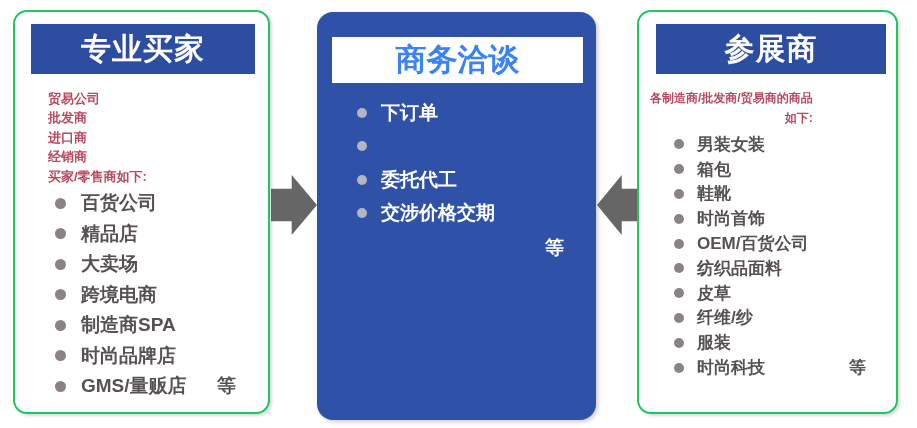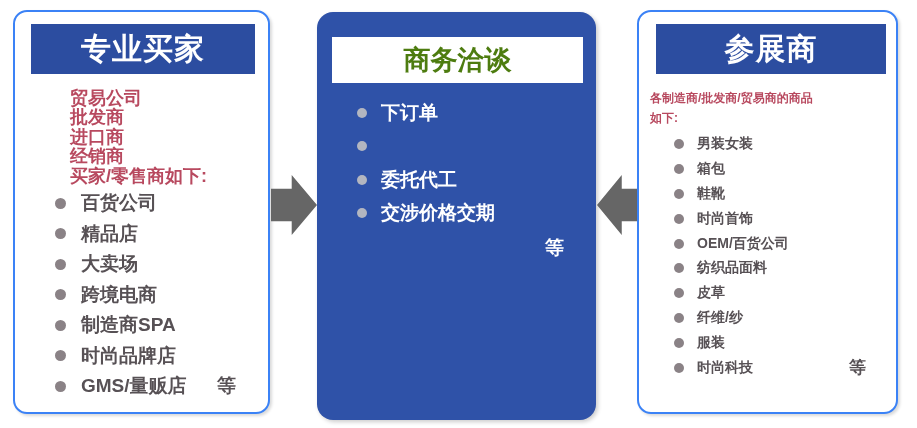--- a/index.html
+++ b/index.html
@@ -3,66 +3,66 @@
 <meta charset="utf-8">
 <style>
   html,body{margin:0;padding:0;background:#ffffff;}
   *{box-sizing:border-box;}
   body{font-family:"Liberation Sans","DejaVu Sans",sans-serif;}
   .canvas{position:relative;width:917px;height:428px;background:#ffffff;overflow:hidden;}
 
   
   .panel-white{
     position:absolute;top:10px;height:404px;background:#ffffff;
-    border:2px solid #3b82f6;border-radius:14px;
+    border:2px solid #22c55e;border-radius:14px;
     box-shadow:2px 2px 3px rgba(0,0,0,.15);
   }
   .panel-left{left:13px;width:257px;}
-  .panel-right{left:637px;width:261px;}
+  .panel-right{left:637px;width:261px;text-align:right;}
 
   .panel-header{
     position:absolute;top:12px;height:50px;background:#2c4da0;
     display:flex;align-items:center;justify-content:center;
   }
   .panel-left .panel-header{left:16px;right:13px;}
   .panel-right .panel-header{left:17px;right:10px;}
   .panel-header .title{
     color:#ffffff;font-size:30px;font-weight:bold;letter-spacing:1px;white-space:nowrap;
   }
 
   .intro{position:absolute;color:#b8495f;font-weight:bold;white-space:nowrap;}
-  .panel-left .intro{left:33px;top:77px;font-size:18px;line-height:19.4px;margin-left:22px;}
+  .panel-left .intro{left:33px;top:77px;font-size:13px;line-height:19.4px;}
   .panel-right .intro{left:11px;top:76px;font-size:12px;line-height:20px;}
 
   .blist{position:absolute;}
   .panel-left .blist{left:40px;top:176px;right:6px;}
   .panel-right .blist{left:35px;top:120px;right:6px;}
   .brow{position:relative;display:flex;align-items:center;}
   .panel-left .brow{height:30.5px;}
   .panel-right .brow{height:24.8px;}
   .dot{border-radius:50%;background:#8a8286;flex:0 0 auto;}
   .panel-left .dot{width:11px;height:11px;margin-right:15px;}
   .panel-right .dot{width:10px;height:10px;margin-right:13px;}
   .blabel{font-weight:bold;color:#575155;white-space:nowrap;}
   .panel-left .blabel{font-size:19px;}
-  .panel-right .blabel{font-size:14px;}
+  .panel-right .blabel{font-size:17px;}
   .etc{position:absolute;font-weight:bold;color:#575155;}
   .panel-left .etc{right:26px;font-size:19px;}
   .panel-right .etc{right:24px;font-size:17px;}
 
   
   .panel-center{
     position:absolute;left:317px;top:12px;width:279px;height:408px;
     background:#2f52a8;border-radius:16px;box-shadow:2px 2px 4px rgba(0,0,0,.2);
   }
   .center-header{
     position:absolute;left:15px;right:13px;top:25px;height:46px;background:#ffffff;
     display:flex;align-items:center;justify-content:center;
   }
-  .center-header .title{color:#4d7c0f;font-size:27px;font-weight:bold;white-space:nowrap;}
+  .center-header .title{color:#3b82f6;font-size:31px;font-weight:bold;white-space:nowrap;}
   .panel-center .blist{left:40px;top:84px;right:6px;}
   .panel-center .brow{height:33.5px;}
   .panel-center .dot{width:10px;height:10px;margin-right:14px;background:#b3b6c0;}
   .panel-center .blabel{font-size:19px;color:#ffffff;}
   .panel-center .etc{position:absolute;right:32px;top:223px;color:#ffffff;font-size:19px;font-weight:bold;}
 
   
   .arrow{position:absolute;top:175px;width:46px;height:60px;background:#666666;}
   .arrow-to-center-right{
     left:271px;

